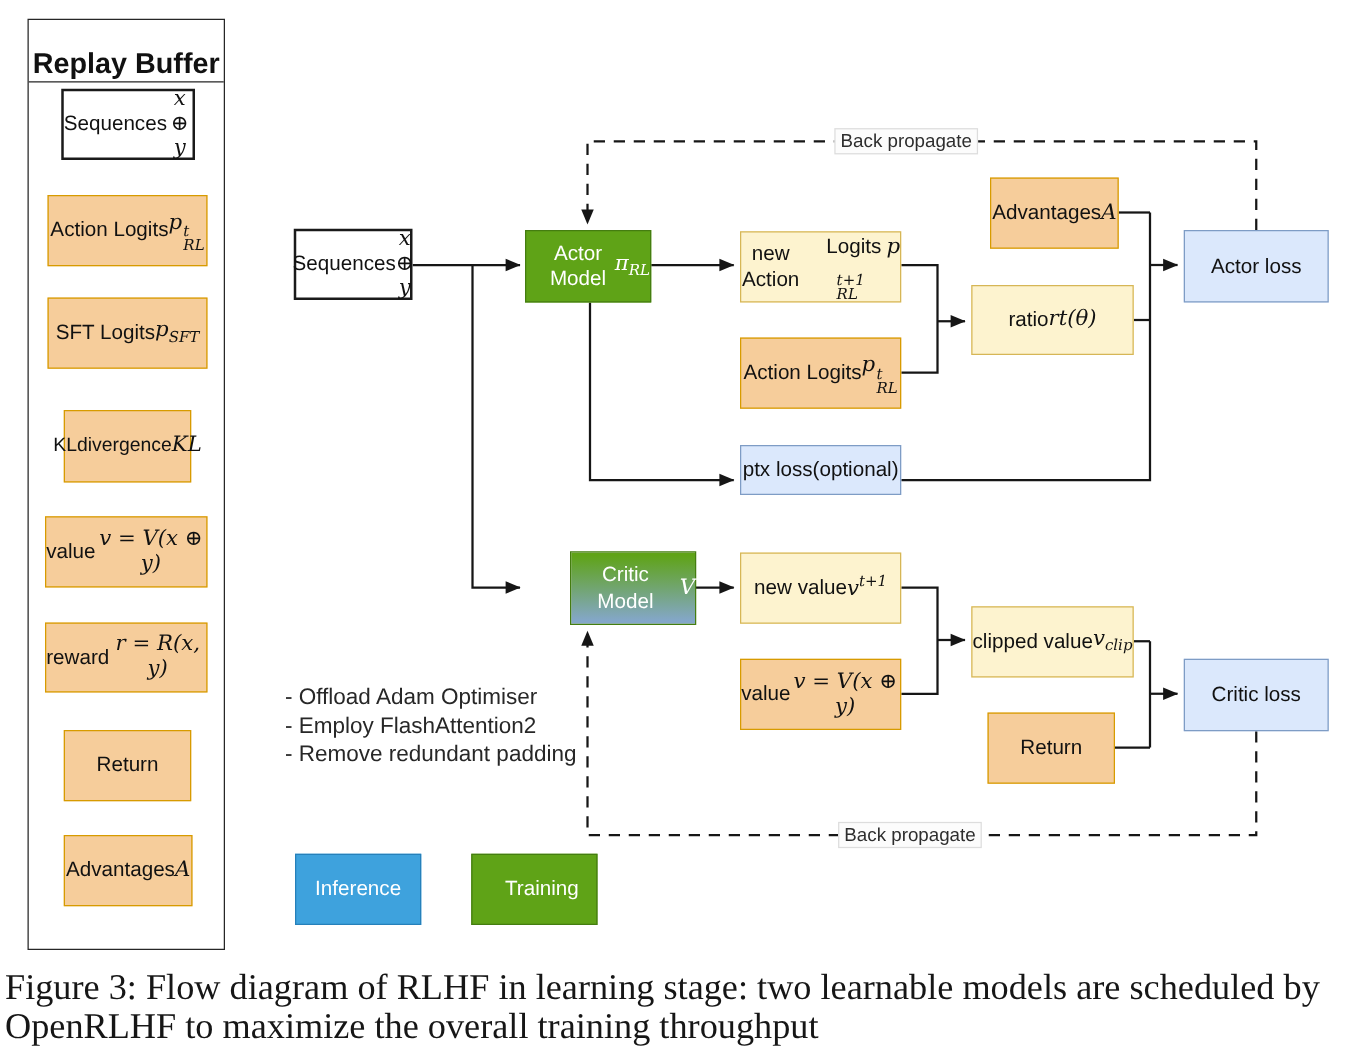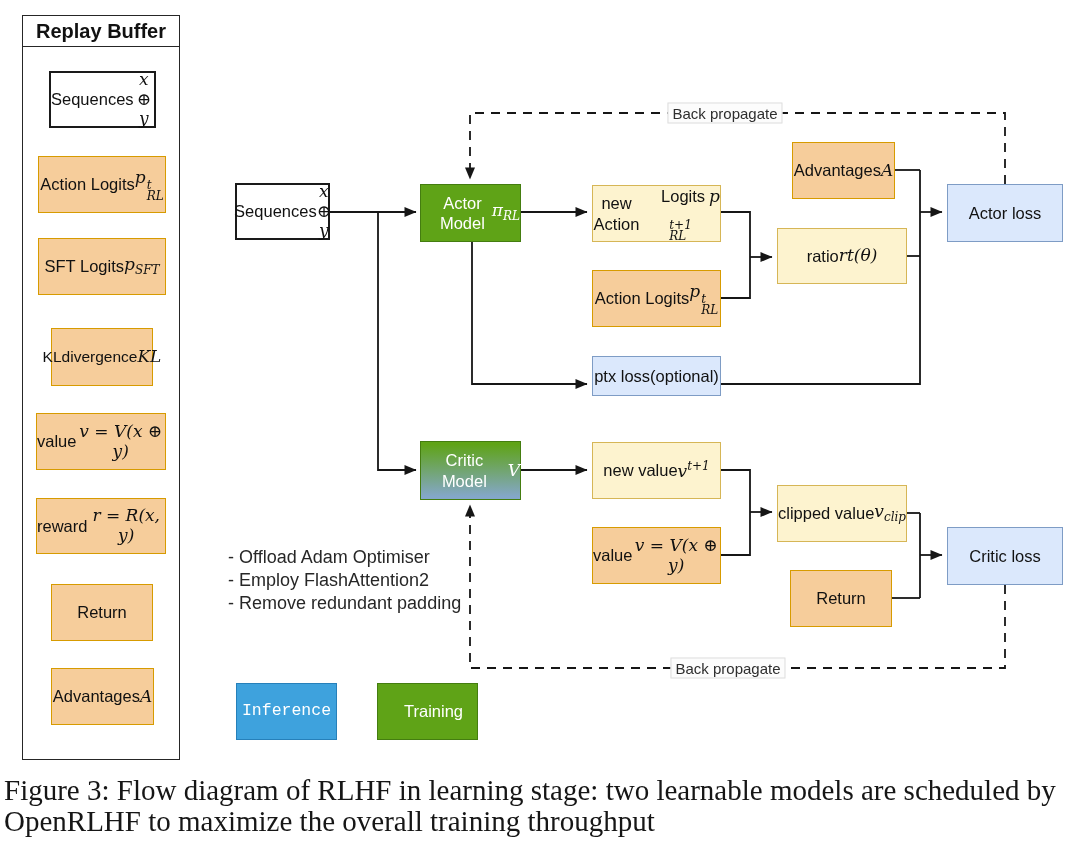--- a/index.html
+++ b/index.html
@@ -7,31 +7,31 @@
           font-family:"Liberation Sans",sans-serif;color:#111;}
   .layer-svg{position:absolute;left:0;top:0;z-index:1;}
   .box{position:absolute;z-index:2;box-sizing:border-box;display:flex;flex-direction:row;
        align-items:center;justify-content:center;text-align:center;font-size:16.5px;line-height:1.22;}
   .white{background:#fff;border:2px solid #1a1a1a;}
   .orange{background:var(--orange-fill);border:1.6px solid var(--orange-border);}
   .yellow{background:var(--yellow-fill);border:1.6px solid var(--yellow-border);}
   .lblue{background:var(--lightblue-fill);border:1.6px solid var(--lightblue-border);}
   .green{background:var(--green-fill);border:1.6px solid var(--green-border);color:#fff;padding-left:12px;}
   .grad{background:linear-gradient(180deg,var(--green-fill) 4%,var(--critic-blue) 96%);
-        border:1.6px solid var(--green-border);color:#fff;}
-  .bblue{background:var(--inference-fill);border:1.6px solid var(--inference-border);color:#fff;font-family:Liberation Mono, monospace;}
+        border:1.6px solid var(--green-border);color:#fff;margin-left:36px;}
+  .bblue{background:var(--inference-fill);border:1.6px solid var(--inference-border);color:#fff;}
   .math{font-family:"DejaVu Serif","Liberation Serif",serif;font-style:italic;font-size:17px;line-height:1.15;}
   .stack{display:inline-flex;flex-direction:column;align-items:flex-start;font-size:12px;
          line-height:10px;vertical-align:-6px;margin-left:1px;row-gap:1px;}
   sup{font-size:12px;} sub{font-size:12px;}
   .mword{margin-right:4px;margin-left:21px;}
   .panel{position:absolute;left:22px;top:15px;width:158px;height:745px;z-index:2;
          background:#fff;border:1.7px solid #262626;box-sizing:border-box;}
   .panel-header{height:30px;border-bottom:1.7px solid #262626;display:flex;align-items:center;
-         justify-content:center;font-weight:bold;font-size:20px;}
+         justify-content:center;font-weight:bold;font-size:23px;margin-top:19px;}
   .bp-label{position:absolute;z-index:3;transform:translate(-50%,-50%);font-size:15px;color:#2e2e2e;
          background:#fcfcfc;border:1px solid #ddd;padding:0 4px;line-height:19px;white-space:nowrap;}
   .notes{position:absolute;left:228px;top:546px;z-index:2;font-size:18px;line-height:23px;color:#272727;}
   .caption{position:absolute;left:4px;top:775px;width:1074px;z-index:2;
          font-family:"Liberation Serif","DejaVu Serif",serif;font-size:29px;line-height:31px;color:#161616;}
 </style>
 </head>
 <body>
 
 <div class="canvas">

